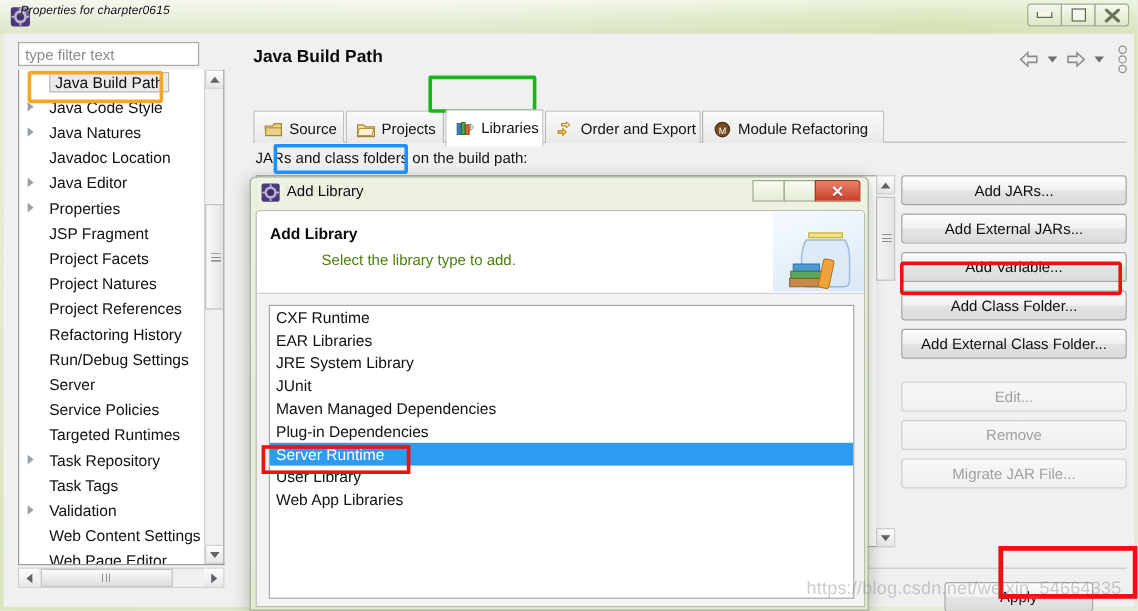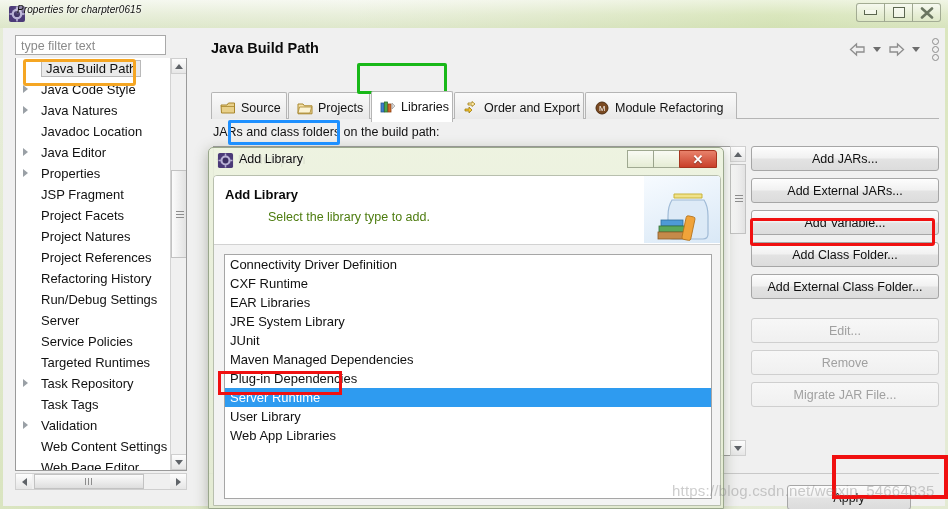--- a/index.html
+++ b/index.html
@@ -472,21 +472,20 @@
             <g>
               <rect x="17" y="44" width="22" height="6" fill="#4e9ad6" stroke="#2f6f9e" stroke-width=".8"></rect>
               <rect x="15" y="50" width="26" height="6" fill="#5aa85a" stroke="#35713a" stroke-width=".8"></rect>
               <rect x="14" y="56" width="28" height="7" fill="#c58a4a" stroke="#8d5c28" stroke-width=".8"></rect>
               <rect x="40" y="40" width="9" height="24" rx="2" fill="#f0a33a" stroke="#b3701a" stroke-width=".8" transform="rotate(12 44 52)"></rect>
             </g>
           </svg>
         </div>
       </div>
       <div id="dlglist">
-          <div class="litem">Connectivity Driver Definition</div>
           <div class="litem">CXF Runtime</div>
           <div class="litem">EAR Libraries</div>
           <div class="litem">JRE System Library</div>
           <div class="litem">JUnit</div>
           <div class="litem">Maven Managed Dependencies</div>
           <div class="litem">Plug-in Dependencies</div>
           <div class="litem sel">Server Runtime</div>
           <div class="litem">User Library</div>
           <div class="litem">Web App Libraries</div>
         </div>

